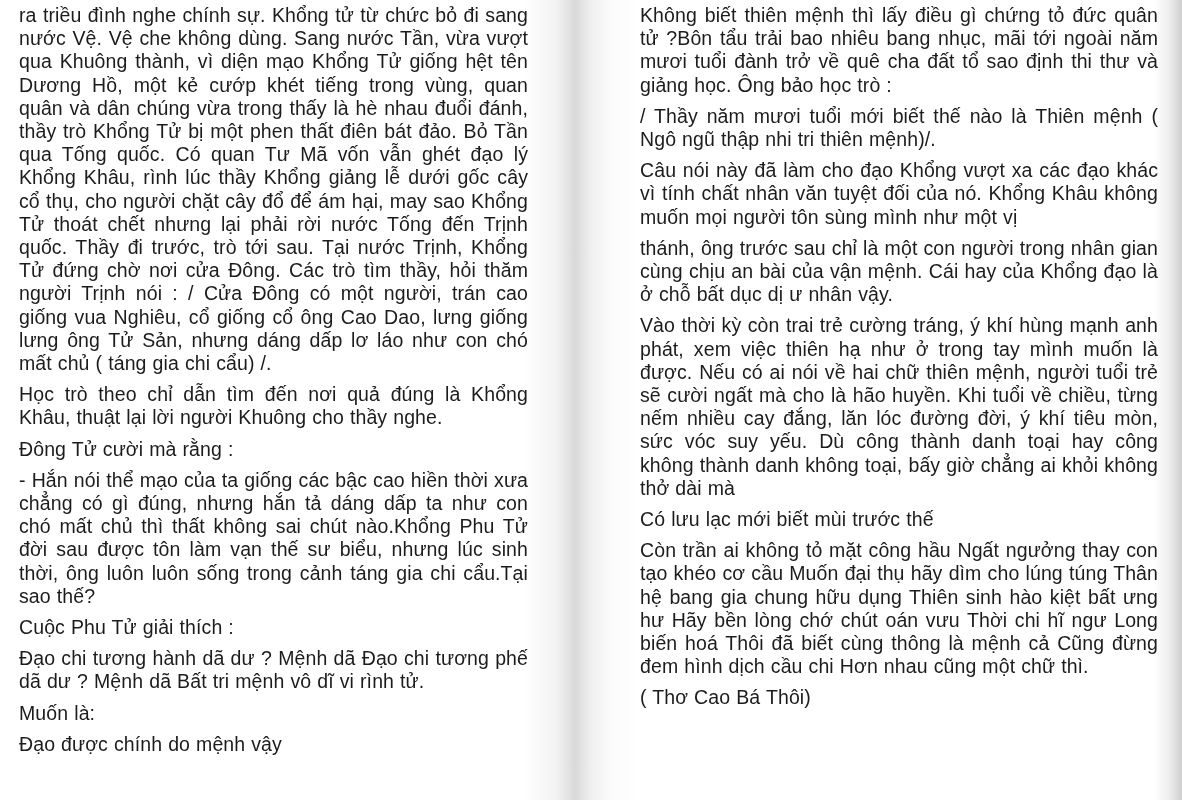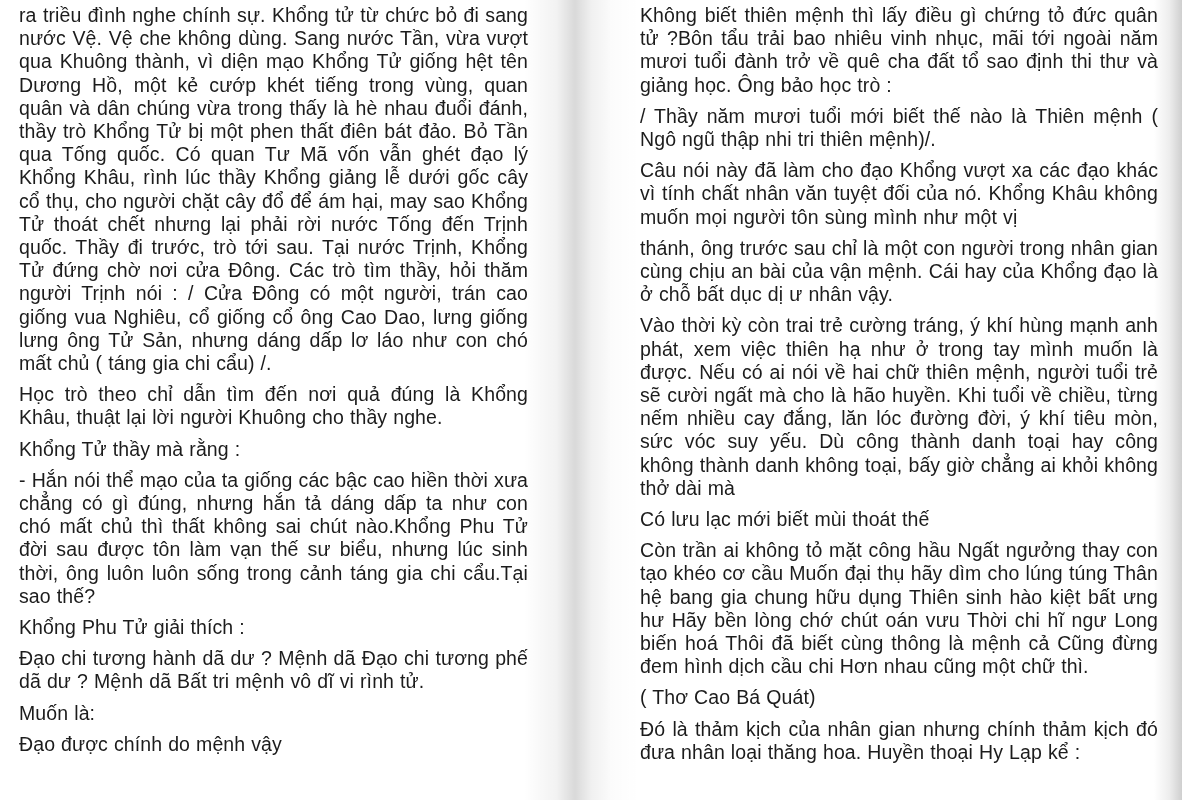--- a/index.html
+++ b/index.html
@@ -66,35 +66,34 @@
     word-spacing: 0.5px;
   }
 </style>
 </head>
 <body>
 
 <div class="book-spread">
   <div class="page-column left">
       <p class="para">ra triều đình nghe chính sự. Khổng tử từ chức bỏ đi sang nước Vệ. Vệ che không dùng. Sang nước Tần, vừa vượt qua Khuông thành, vì diện mạo Khổng Tử giống hệt tên Dương Hồ, một kẻ cướp khét tiếng trong vùng, quan quân và dân chúng vừa trong thấy là hè nhau đuổi đánh, thầy trò Khổng Tử bị một phen thất điên bát đảo. Bỏ Tần qua Tống quốc. Có quan Tư Mã vốn vẫn ghét đạo lý Khổng Khâu, rình lúc thầy Khổng giảng lễ dưới gốc cây cổ thụ, cho người chặt cây đổ để ám hại, may sao Khổng Tử thoát chết nhưng lại phải rời nước Tống đến Trịnh quốc. Thầy đi trước, trò tới sau. Tại nước Trịnh, Khổng Tử đứng chờ nơi cửa Đông. Các trò tìm thầy, hỏi thăm người Trịnh nói : / Cửa Đông có một người, trán cao giống vua Nghiêu, cổ giống cổ ông Cao Dao, lưng giống lưng ông Tử Sản, nhưng dáng dấp lơ láo như con chó mất chủ ( táng gia chi cẩu) /.</p>
       <p class="para">Học trò theo chỉ dẫn tìm đến nơi quả đúng là Khổng Khâu, thuật lại lời người Khuông cho thầy nghe.</p>
-      <p class="para">Khổng Tử thầy mà rằng :</p>
+      <p class="para">Đông Tử cười mà rằng :</p>
       <p class="para">- Hắn nói thể mạo của ta giống các bậc cao hiền thời xưa chẳng có gì đúng, nhưng hắn tả dáng dấp ta như con chó mất chủ thì thất không sai chút nào.Khổng Phu Tử đời sau được tôn làm vạn thế sư biểu, nhưng lúc sinh thời, ông luôn luôn sống trong cảnh táng gia chi cẩu.Tại sao thế?</p>
-      <p class="para">Khổng Phu Tử giải thích :</p>
+      <p class="para">Cuộc Phu Tử giải thích :</p>
       <p class="para">Đạo chi tương hành dã dư ? Mệnh dã Đạo chi tương phế dã dư ? Mệnh dã Bất tri mệnh vô dĩ vi rình tử.</p>
       <p class="para">Muốn là:</p>
       <p class="para">Đạo được chính do mệnh vậy</p>
     </div>
 
   <div class="page-column right">
-      <p class="para">Không biết thiên mệnh thì lấy điều gì chứng tỏ đức quân tử ?Bôn tẩu trải bao nhiêu vinh nhục, mãi tới ngoài năm mươi tuổi đành trở về quê cha đất tổ sao định thi thư và giảng học. Ông bảo học trò :</p>
+      <p class="para">Không biết thiên mệnh thì lấy điều gì chứng tỏ đức quân tử ?Bôn tẩu trải bao nhiêu bang nhục, mãi tới ngoài năm mươi tuổi đành trở về quê cha đất tổ sao định thi thư và giảng học. Ông bảo học trò :</p>
       <p class="para">/ Thầy năm mươi tuổi mới biết thế nào là Thiên mệnh ( Ngô ngũ thập nhi tri thiên mệnh)/.</p>
       <p class="para">Câu nói này đã làm cho đạo Khổng vượt xa các đạo khác vì tính chất nhân văn tuyệt đối của nó. Khổng Khâu không muốn mọi người tôn sùng mình như một vị</p>
       <p class="para">thánh, ông trước sau chỉ là một con người trong nhân gian cùng chịu  an bài của vận mệnh. Cái hay của Khổng đạo là ở chỗ bất dục dị ư nhân vậy.</p>
       <p class="para">Vào thời kỳ còn trai trẻ cường tráng, ý khí hùng mạnh anh phát, xem việc thiên hạ như ở trong tay mình muốn là được. Nếu có ai nói về hai chữ thiên mệnh,  người tuổi trẻ sẽ cười ngất mà cho là hão huyền. Khi tuổi về chiều, từng nếm nhiều cay đắng, lăn lóc đường đời, ý khí tiêu mòn, sức vóc suy yếu. Dù công thành danh toại hay công không thành danh không toại, bấy giờ chẳng ai khỏi không thở dài mà</p>
-      <p class="para">Có lưu lạc mới biết mùi thoát thế</p>
+      <p class="para">Có lưu lạc mới biết mùi trước thế</p>
       <p class="para">Còn trần ai không tỏ mặt công hầu Ngất ngưởng thay con tạo khéo cơ cầu Muốn đại thụ hãy dìm cho lúng túng Thân hệ bang gia chung hữu dụng Thiên sinh hào kiệt bất ưng hư Hãy bền lòng chớ chút oán vưu Thời chi hĩ ngư Long biến hoá Thôi đã biết cùng thông là mệnh cả Cũng đừng đem hình dịch cầu chi Hơn nhau cũng một chữ thì.</p>
-      <p class="para">( Thơ Cao Bá Quát)</p>
-      <p class="para">Đó là thảm kịch của nhân gian nhưng chính thảm kịch đó đưa nhân  loại thăng hoa. Huyền thoại Hy Lạp kể :</p>
+      <p class="para">( Thơ Cao Bá Thôi)</p>
     </div>
 
   <div class="gutter-shade"></div>
   <div class="edge-shade"></div>
 </div>
 
 </body></html>

